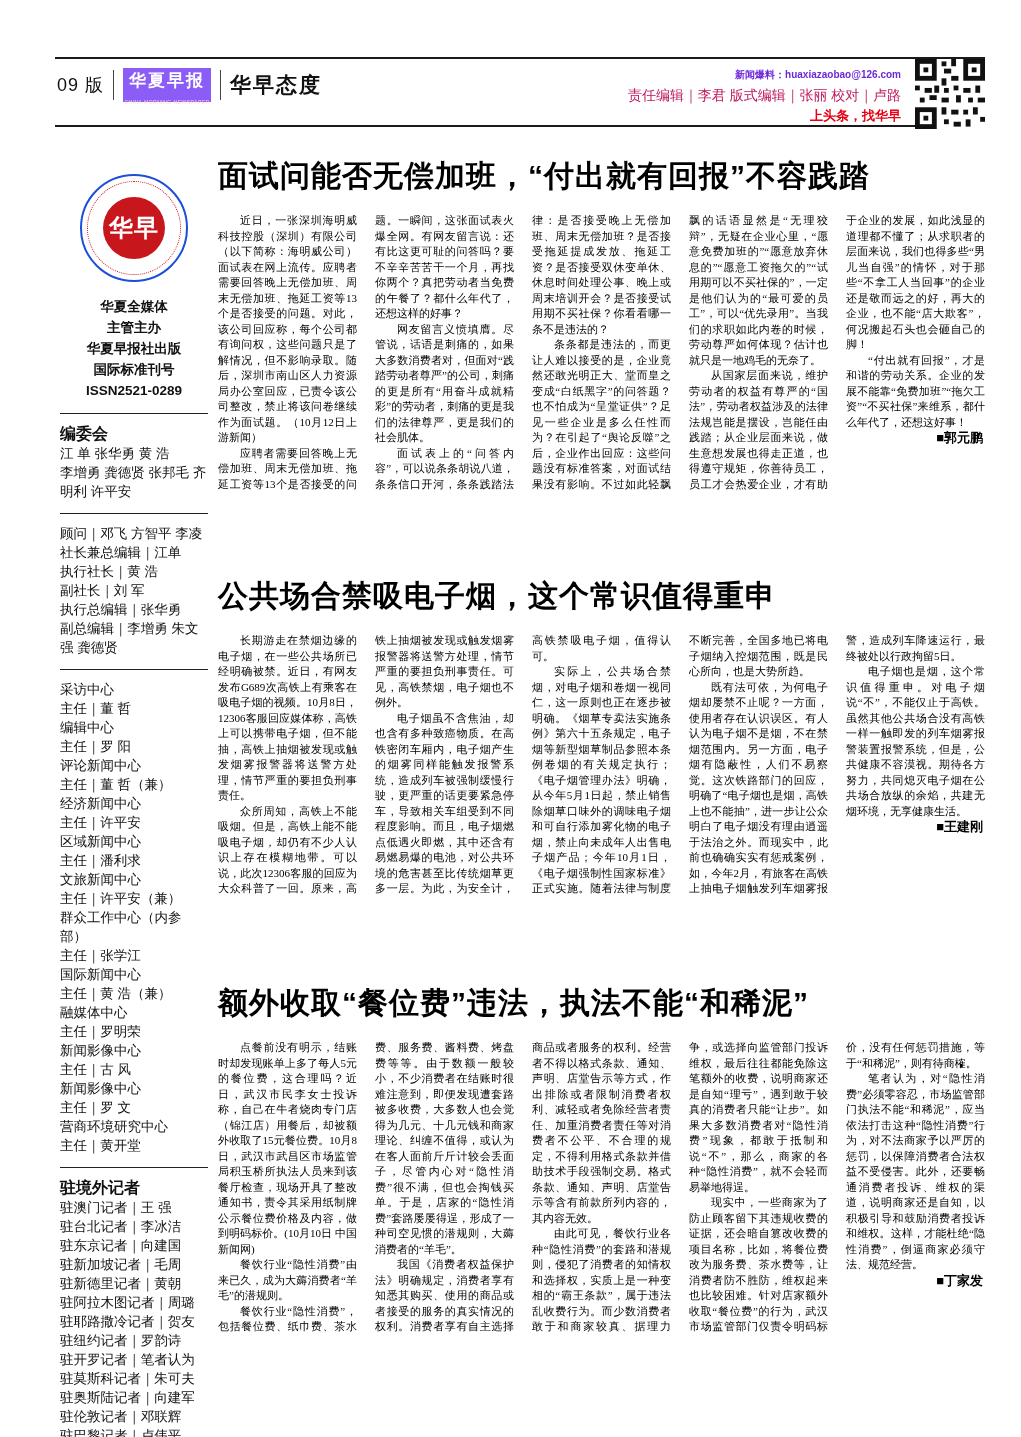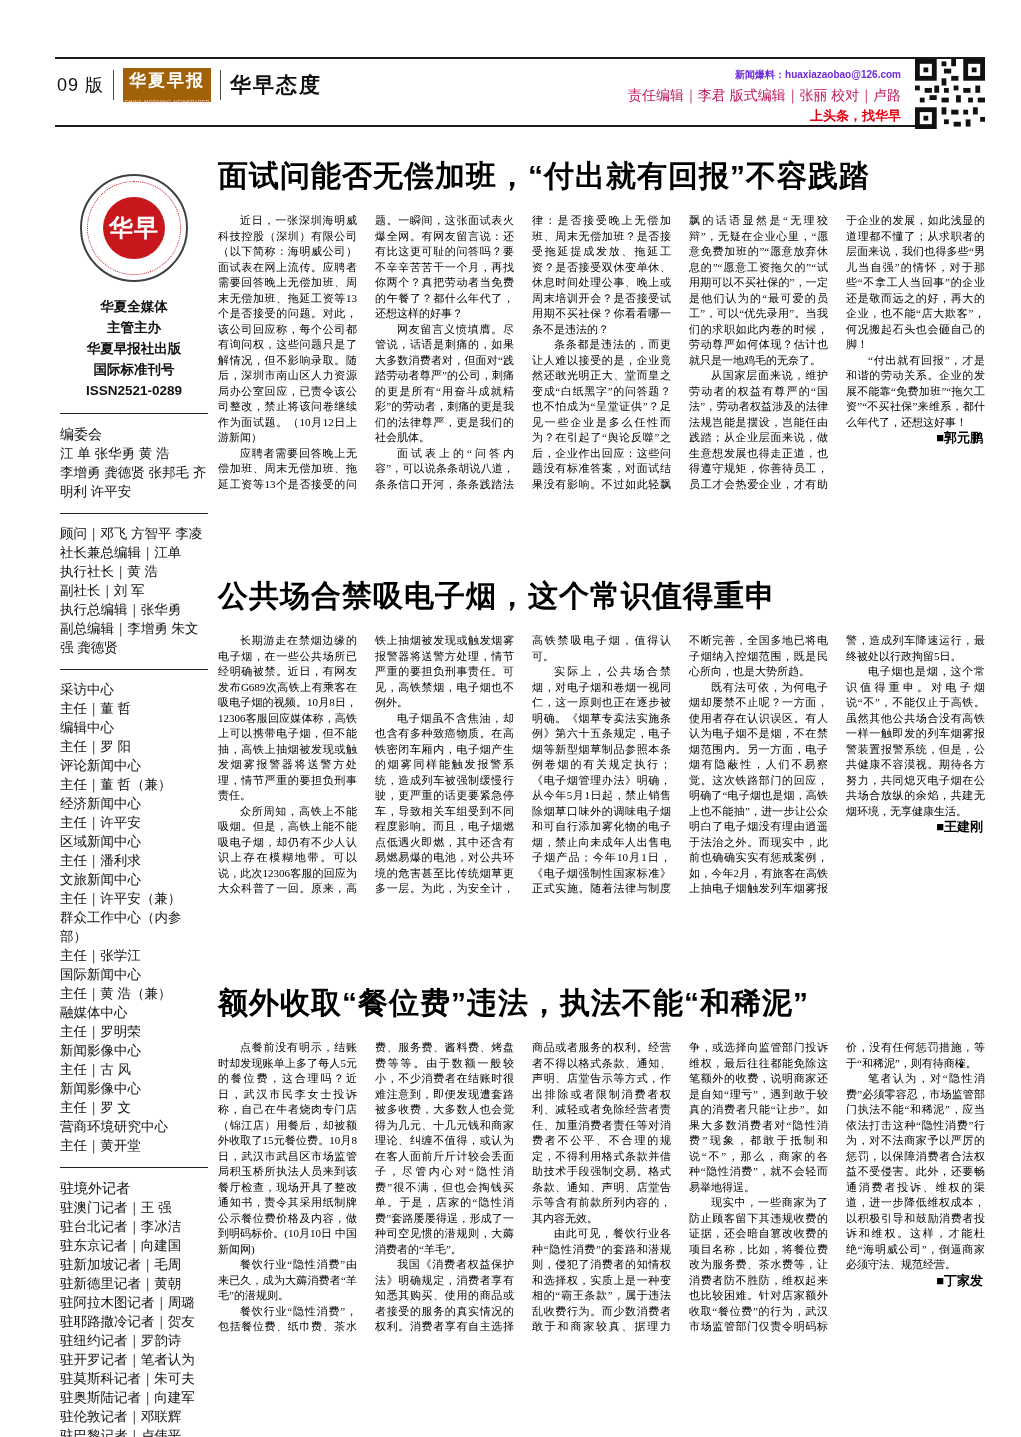--- a/index.html
+++ b/index.html
@@ -6,40 +6,40 @@
   html,body { background:#e8e8e8; }
   body { font-family:"Liberation Sans", sans-serif; }
   .page { position:relative; width:1021px; height:1437px; background:#ffffff; margin:0 auto; overflow:hidden; }
 
   
   .header { position:absolute; left:55px; top:57px; width:930px; height:70px;
             border-top:2px solid #1a1a1a; border-bottom:2px solid #1a1a1a; }
   .header-left { position:absolute; left:2px; top:9px; display:flex; align-items:center; gap:9px; }
   .page-num { font-size:18px; color:#111; letter-spacing:1px; }
   .vsep { width:1px; height:30px; background:#444; }
-  .logo-box { width:88px; height:34px; background:#a16207; color:#fff; text-align:center; padding-top:3px; }
+  .logo-box { width:88px; height:34px; background:#8b5cf6; color:#fff; text-align:center; padding-top:3px; }
   .logo-box .cn { font-size:17px; font-weight:bold; letter-spacing:2px; line-height:19px; font-family:"Liberation Serif", serif; }
   .logo-box .en { font-size:5px; letter-spacing:.5px; line-height:7px; color:#ffd9d9; }
   .section-name { font-size:21px; font-weight:bold; color:#111; letter-spacing:2px; }
   .header-right { position:absolute; right:84px; top:6px; text-align:right; }
   .header-right .l1 { font-size:10px; font-weight:bold; color:#6d28d9; line-height:20px; }
   .header-right .l2 { font-size:14px; font-weight:normal; color:#be185d; line-height:20px; }
   .header-right .l3 { font-size:13px; font-weight:bold; color:#e60012; line-height:22px; }
   .qr { position:absolute; right:0; top:0; width:70px; height:70px; }
 
   
   .sidebar { position:absolute; left:60px; top:168px; width:148px; color:#111; }
-  .seal { width:108px; height:108px; margin:6px auto 14px auto; border:2px solid #404040; border-radius:50%;
+  .seal { width:108px; height:108px; margin:6px auto 14px auto; border:2px solid #1d4ed8; border-radius:50%;
           display:flex; align-items:center; justify-content:center; position:relative; }
   .seal:before { content:""; position:absolute; inset:5px; border:1px dotted #c8161d; border-radius:50%; }
   .seal-disc { width:62px; height:62px; background:#c8161d; border-radius:50%; display:flex; align-items:center; justify-content:center; }
   .seal-disc span { color:#fff; font-size:24px; font-weight:bold; font-family:"Liberation Serif", serif; letter-spacing:1px; }
   .masthead { text-align:center; font-weight:bold; font-size:13.5px; line-height:21px; }
   .sb-rule { border-top:1.5px solid #222; margin:12px 0 10px 0; }
-  .sb-title { font-size:14px; font-weight:normal; line-height:20px; }
+  .sb-title { font-size:16px; font-weight:bold; line-height:20px; }
   .sb-title:empty { display:none; }
   .sb-lines { font-size:13.5px; line-height:19px; }
   .sb-lines p { margin:0; }
 
   
   .main { position:absolute; left:218px; top:156px; width:767px; }
   .article { position:absolute; left:0; width:767px; }
   .a1 { top:0; } .a2 { top:420px; } .a3 { top:827px; }
   .art-title { font-size:30px; font-weight:bold; color:#000; letter-spacing:1px; white-space:nowrap; }
   .art-body { margin-top:16px; column-gap:18px; column-count:5; overflow:hidden;
@@ -234,19 +234,19 @@
 
     <article class="article a3">
       <h1 class="art-title">额外收取“餐位费”违法，执法不能“和稀泥”</h1>
       <div class="art-body">
           <p>点餐前没有明示，结账时却发现账单上多了每人5元的餐位费，这合理吗？近日，武汉市民李女士投诉称，自己在牛者烧肉专门店（锦江店）用餐后，却被额外收取了15元餐位费。10月8日，武汉市武昌区市场监管局积玉桥所执法人员来到该餐厅检查，现场开具了整改通知书，责令其采用纸制牌公示餐位费价格及内容，做到明码标价。(10月10日 中国新闻网)</p>
           <p>餐饮行业“隐性消费”由来已久，成为大薅消费者“羊毛”的潜规则。</p>
           <p>餐饮行业“隐性消费”，包括餐位费、纸巾费、茶水费、服务费、酱料费、烤盘费等等。由于数额一般较小，不少消费者在结账时很难注意到，即便发现遭套路被多收费，大多数人也会觉得为几元、十几元钱和商家理论、纠缠不值得，或认为在客人面前斤斤计较会丢面子，尽管内心对“隐性消费”很不满，但也会掏钱买单。于是，店家的“隐性消费”套路屡屡得逞，形成了一种司空见惯的潜规则，大薅消费者的“羊毛”。</p>
           <p>我国《消费者权益保护法》明确规定，消费者享有知悉其购买、使用的商品或者接受的服务的真实情况的权利。消费者享有自主选择商品或者服务的权利。经营者不得以格式条款、通知、声明、店堂告示等方式，作出排除或者限制消费者权利、减轻或者免除经营者责任、加重消费者责任等对消费者不公平、不合理的规定，不得利用格式条款并借助技术手段强制交易。格式条款、通知、声明、店堂告示等含有前款所列内容的，其内容无效。</p>
           <p>由此可见，餐饮行业各种“隐性消费”的套路和潜规则，侵犯了消费者的知情权和选择权，实质上是一种变相的“霸王条款”，属于违法乱收费行为。而少数消费者敢于和商家较真、据理力争，或选择向监管部门投诉维权，最后往往都能免除这笔额外的收费，说明商家还是自知“理亏”，遇到敢于较真的消费者只能“让步”。如果大多数消费者对“隐性消费”现象，都敢于抵制和说“不”，那么，商家的各种“隐性消费”，就不会轻而易举地得逞。</p>
           <p>现实中，一些商家为了防止顾客留下其违规收费的证据，还会暗自篡改收费的项目名称，比如，将餐位费改为服务费、茶水费等，让消费者防不胜防，维权起来也比较困难。针对店家额外收取“餐位费”的行为，武汉市场监管部门仅责令明码标价，没有任何惩罚措施，等于“和稀泥”，则有待商榷。</p>
-          <p>笔者认为，对“隐性消费”必须零容忍，市场监管部门执法不能“和稀泥”，应当依法打击这种“隐性消费”行为，对不法商家予以严厉的惩罚，以保障消费者合法权益不受侵害。此外，还要畅通消费者投诉、维权的渠道，进一步降低维权成本，以积极引导和鼓励消费者投诉和维权。这样，才能杜绝“海明威公司”，倒逼商家必须守法、规范经营。</p>
+          <p>笔者认为，对“隐性消费”必须零容忍，市场监管部门执法不能“和稀泥”，应当依法打击这种“隐性消费”行为，对不法商家予以严厉的惩罚，以保障消费者合法权益不受侵害。此外，还要畅通消费者投诉、维权的渠道，说明商家还是自知，以积极引导和鼓励消费者投诉和维权。这样，才能杜绝“隐性消费”，倒逼商家必须守法、规范经营。</p>
           <p class="author">■丁家发</p>
         </div>
     </article>
 
   </main>
 </div>
 
 </body></html>

